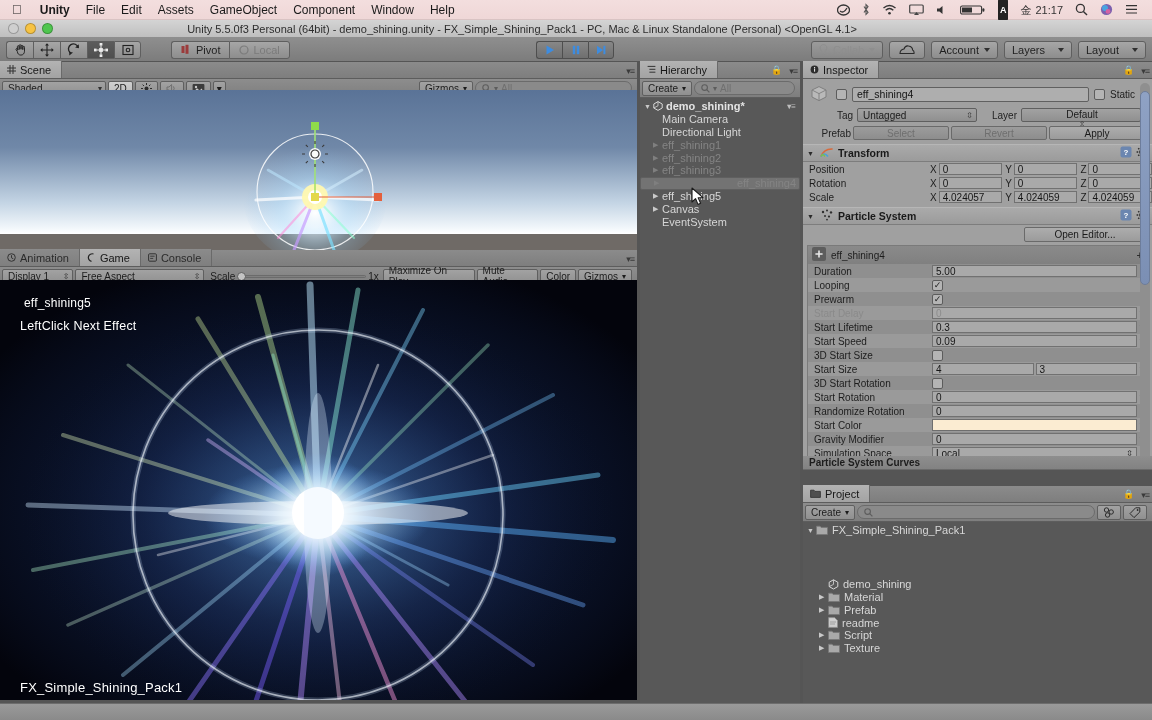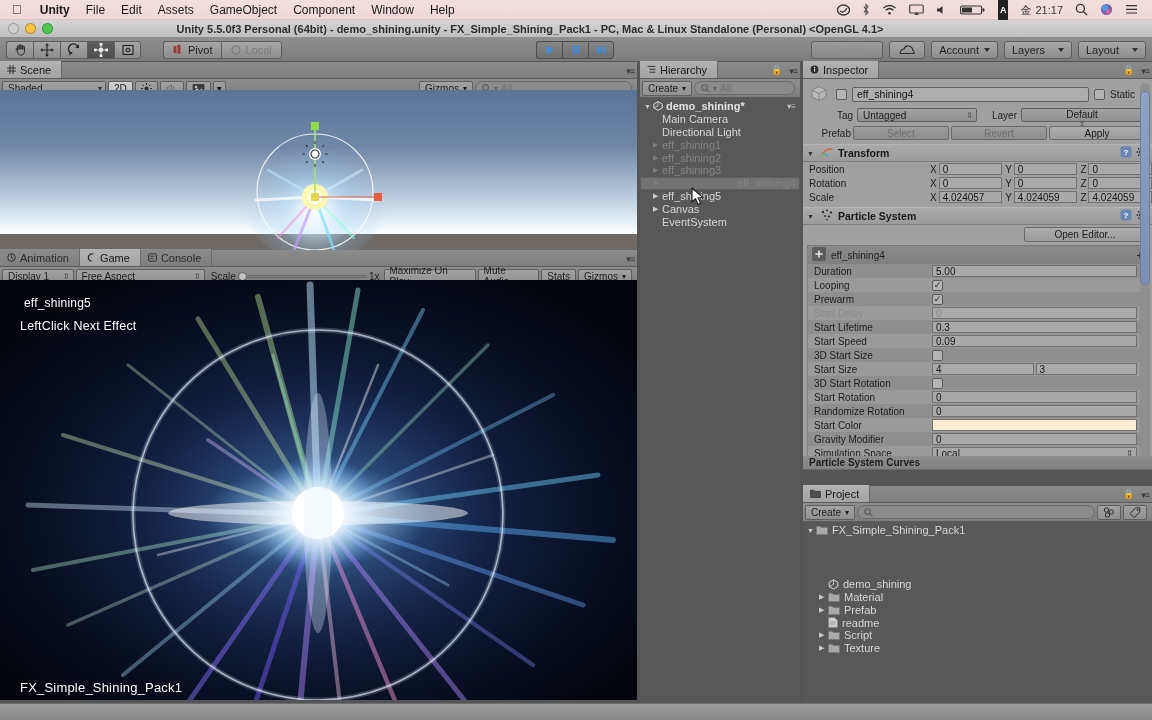--- a/index.html
+++ b/index.html
@@ -34,41 +34,41 @@
     background: linear-gradient(#d4d4d4,#bfbfbf);
     border-bottom:1px solid #8e8e8e;
     display:flex; align-items:center;
   }
   .traffic { display:flex; gap:6px; padding-left:8px; }
   .tl { width:11px; height:11px; border-radius:50%; border:1px solid rgba(0,0,0,.25); }
   .tl.r { background:#cfcfcf; }
   .tl.y { background:#f7c343; }
   .tl.g { background:#4fc64f; }
   .wintitle {
-    position:absolute; left:8px; width:1044px; text-align:center;
-    font-size:11px; color:#2d2d2d; line-height:18px;font-weight:bold;
+    position:absolute; left:0; width:1044px; text-align:center;
+    font-size:11px; color:#2d2d2d; line-height:18px;
   }
 
   
   .toolbar {
     position:absolute; top:38px; left:0; width:1152px; height:24px;
     background: linear-gradient(#8e8e8e,#7c7c7c);
     border-bottom:1px solid #555;
     display:flex; align-items:center; padding:0 6px;
   }
   .tgroup { display:flex; align-items:center; }
   .tbtn {
     height:18px; min-width:27px; display:flex; align-items:center; justify-content:center;
     background:linear-gradient(#a6a6a6,#8d8d8d);
     border:1px solid #5f5f5f; border-right:none; color:#2a2a2a;
   }
   .tbtn:first-child { border-radius:3px 0 0 3px; }
   .tbtn:last-child { border-radius:0 3px 3px 0; border-right:1px solid #5f5f5f; }
   .tbtn.on { background:linear-gradient(#5c5c5c,#4f4f4f); color:#e8e8e8; }
-  .pivotgrp { margin-left:22px; display:flex; }
+  .pivotgrp { margin-left:30px; display:flex; }
   .pbtn {
     height:18px; padding:0 9px; display:flex; align-items:center; gap:4px;
     background:linear-gradient(#a6a6a6,#8d8d8d); border:1px solid #5f5f5f;
     font-size:11px; color:#1f1f1f;
   }
   .pbtn:first-child { border-radius:3px 0 0 3px; border-right:none;}
   .pbtn:last-child { border-radius:0 3px 3px 0; color:#7b7b7b; }
   .playgrp { display:flex; }
   .playbtn {
     width:26px; height:18px; display:flex; align-items:center; justify-content:center;
@@ -552,21 +552,21 @@
       </div>
       <span style="font-size:10px;color:#1c1c1c;">1x</span>
       <div style="flex:1"></div>
       <div class="minibtn">
         <span>Maximize On Play</span>
       </div>
       <div class="minibtn">
         <span>Mute Audio</span>
       </div>
       <div class="minibtn">
-        <span>Stats</span>
+        <span>Color</span>
       </div>
       <div class="minibtn" style="gap:4px;margin-right:3px;">
         <span>Gizmos</span>
           <span style="font-size:8px">▾</span>
       </div>
     </div>
   </div>
 
   <div id="game-view">
     <svg width="637" height="420" viewBox="0 0 637 420" style="position:absolute;left:0;top:0;">

